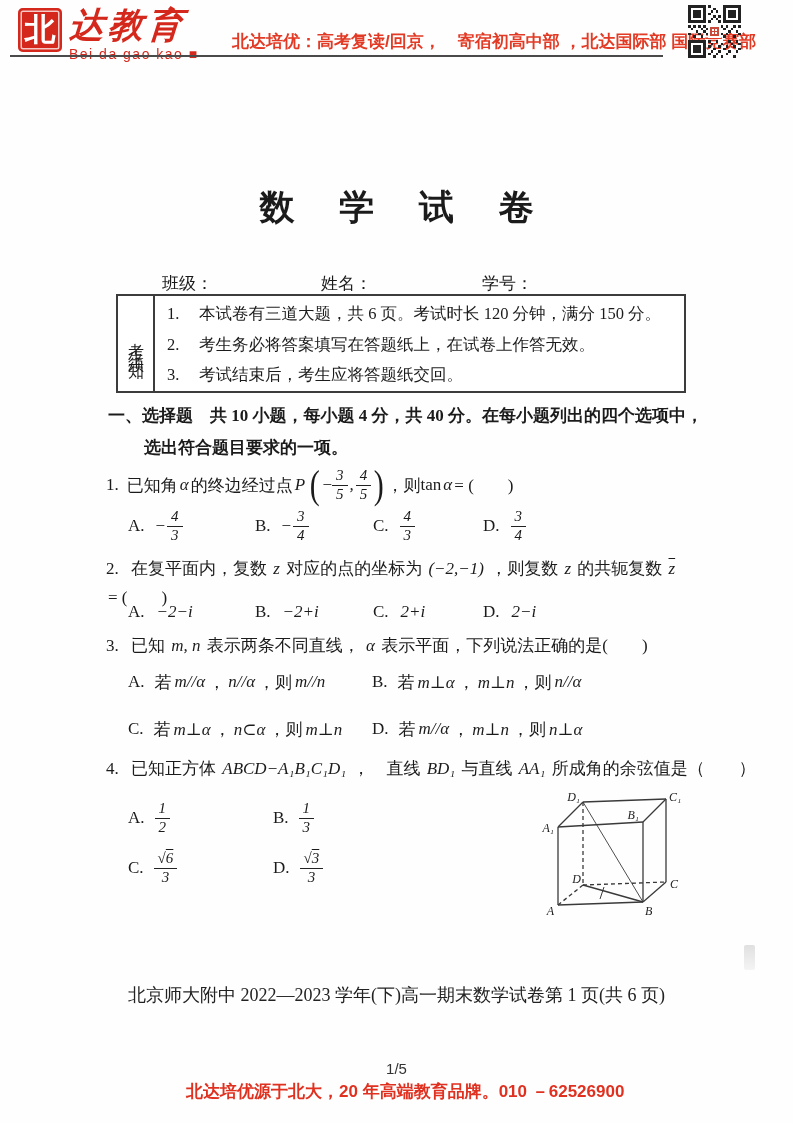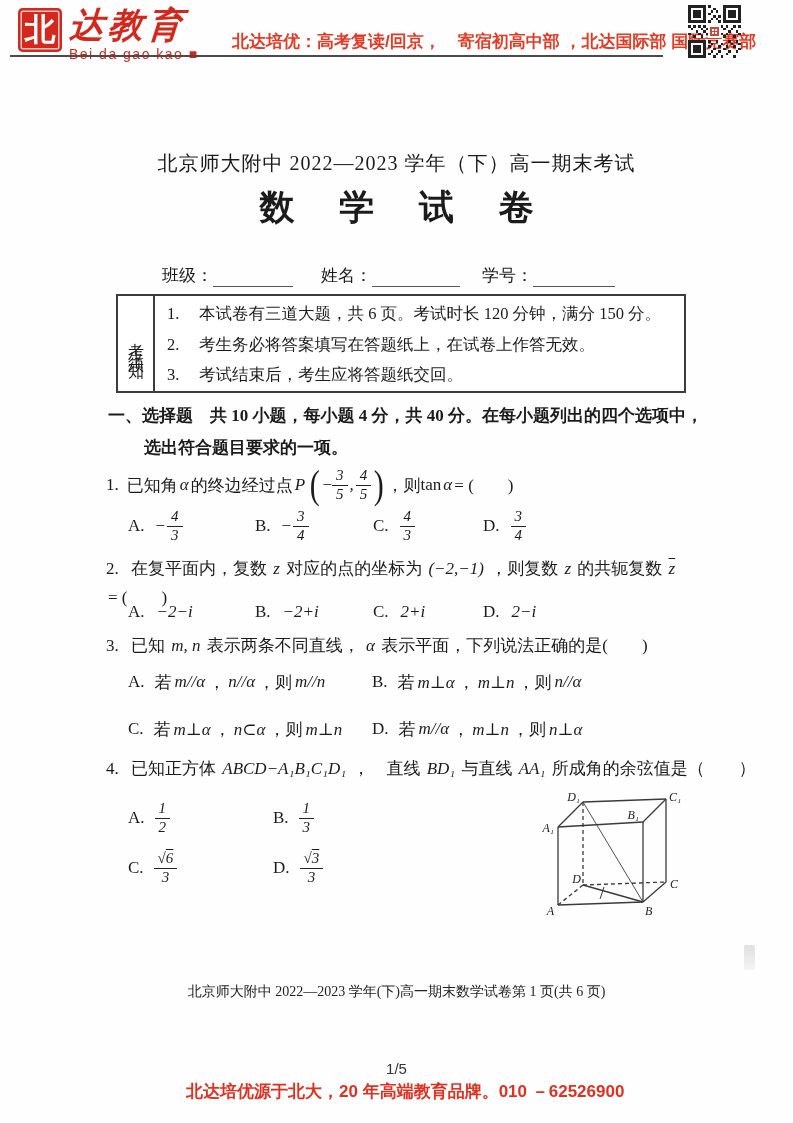--- a/index.html
+++ b/index.html
@@ -33,21 +33,21 @@
   .header-rule { position:absolute; left:10px; top:55px; width:653px; height:2px; background:#4a4a4a; }
   .qr { position:absolute; left:688px; top:5px; width:53px; height:53px; }
 
   
   .title1 { position:absolute; top:150px; left:0; width:100%; text-align:center;
     font-size:20px; letter-spacing:1px; }
   .title2 { position:absolute; top:184px; left:0; width:100%; text-align:center;
     font-size:35px; font-weight:bold; letter-spacing:18px; text-indent:18px; }
 
   
-  .student { position:absolute; top:264px; left:162px; font-size:17px;
+  .student { position:absolute; top:272px; left:162px; font-size:17px;
     display:flex; align-items:flex-end; }
   .blank { display:inline-block; border-bottom:1.5px solid #555; height:19px; }
   .w80{width:80px;} .w88{width:88px;} .w82{width:82px;}
   .ml28{margin-left:28px;} .ml22{margin-left:22px;}
 
   
   .notice { position:absolute; left:116px; top:294px; width:570px; height:99px;
     border:2px solid #3c3c3c; display:flex; background:#fff; }
   .notice-side { width:37px; border-right:2px solid #3c3c3c;
     display:flex; align-items:center; justify-content:center; }
@@ -81,21 +81,21 @@
   .opt .osign { font-style:italic; margin-right:1px; }
   .q3opt span { margin-right:1px; }
 
   
   .cube { position:absolute; left:538px; top:790px; width:162px; height:138px; }
 
   .smudge { position:absolute; left:744px; top:945px; width:11px; height:25px;
     background:linear-gradient(180deg,#c7c7c7,#ececec); opacity:.55; border-radius:2px; }
 
   
-  .exam-footer { position:absolute; top:983px; left:0; width:100%; text-align:center; font-size:14px; color:#222; }
+  .exam-footer { position:absolute; top:983px; left:0; width:100%; text-align:center; font-size:18px; color:#222; }
   .page-num { position:absolute; top:1060px; left:0; width:100%; text-align:center;
     font-size:15px; font-family:"Liberation Sans",sans-serif; color:#333; }
   .promo { position:absolute; top:1080px; left:186px; font-size:17px; font-weight:bold;
     color:#e0301f; font-family:"Liberation Sans",sans-serif; white-space:nowrap; }
 </style>
 </head>
 <body>
 
 <div class="page">
 
@@ -124,21 +124,20 @@
       <rect x="2" y="16" width="3" height="3" fill="#222"></rect>
     <path fill="#222" d="M8 0h1v1H8zM10 1h1v1h-1zM9 2h1v1H9zM11 2h1v1h-1zM8 3h1v1H8zM10 4h1v1h-1zM12 4h1v1h-1zM9 5h1v1H9zM11 5h1v1h-1zM8 6h1v1H8zM12 6h1v1h-1zM0 8h1v1H0zM2 8h1v1H2zM4 8h1v1H4zM6 8h1v1H6zM9 8h1v1H9zM13 8h1v1h-1zM15 8h1v1h-1zM18 8h1v1h-1zM20 8h1v1h-1zM1 9h1v1H1zM5 9h1v1H5zM7 9h1v1H7zM14 9h1v1h-1zM17 9h1v1h-1zM3 10h1v1H3zM6 10h1v1H6zM16 10h1v1h-1zM19 10h1v1h-1zM0 11h1v1H0zM4 11h1v1H4zM7 11h1v1H7zM13 11h1v1h-1zM15 11h1v1h-1zM20 11h1v1h-1zM2 12h1v1H2zM5 12h1v1H5zM9 12h1v1H9zM14 12h1v1h-1zM18 12h1v1h-1zM8 14h1v1H8zM11 14h1v1h-1zM16 14h1v1h-1zM19 14h1v1h-1zM9 15h1v1H9zM13 15h1v1h-1zM17 15h1v1h-1zM20 15h1v1h-1zM8 16h1v1H8zM12 16h1v1h-1zM15 16h1v1h-1zM18 16h1v1h-1zM10 17h1v1h-1zM14 17h1v1h-1zM20 17h1v1h-1zM9 18h1v1H9zM12 18h1v1h-1zM16 18h1v1h-1zM19 18h1v1h-1zM8 19h1v1H8zM11 19h1v1h-1zM15 19h1v1h-1zM10 20h1v1h-1zM13 20h1v1h-1zM18 20h1v1h-1z"></path>
     <rect x="8" y="8" width="5" height="5" fill="#fff"></rect>
     <rect x="8.7" y="8.7" width="3.6" height="3.6" fill="#c84a3a"></rect>
     <rect x="9.4" y="9.4" width="0.8" height="0.8" fill="#fff"></rect>
       <rect x="10.8" y="9.4" width="0.8" height="0.8" fill="#fff"></rect>
     <rect x="9.4" y="10.8" width="0.8" height="0.8" fill="#fff"></rect>
       <rect x="10.8" y="10.8" width="0.8" height="0.8" fill="#fff"></rect>
   </svg>
 
-  <div class="title1">北京师大附中 2022—2023 学年（下）高一期末考试</div>
   <div class="title2">数 学 试 卷</div>
 
   <div class="student">
     <span>班级：</span>
     <span class="blank w80"></span>
     <span class="ml28">姓名：</span>
     <span class="blank w88"></span>
     <span class="ml22">学号：</span>
     <span class="blank w82"></span>
   </div>

